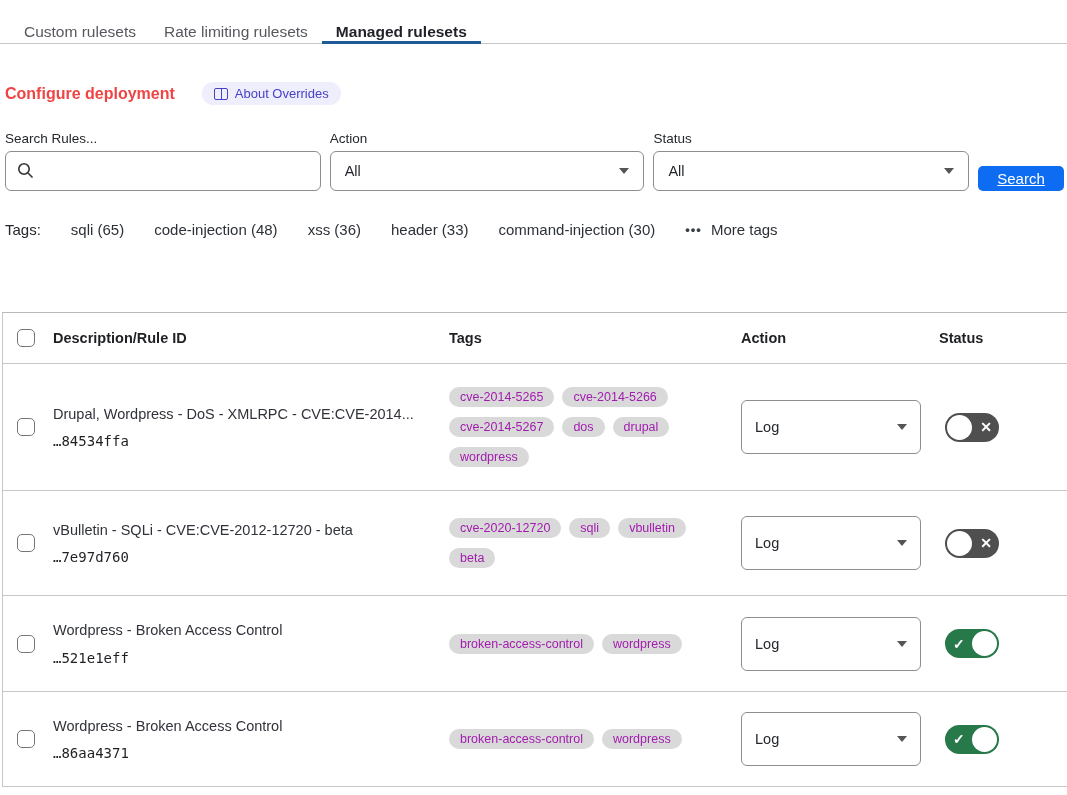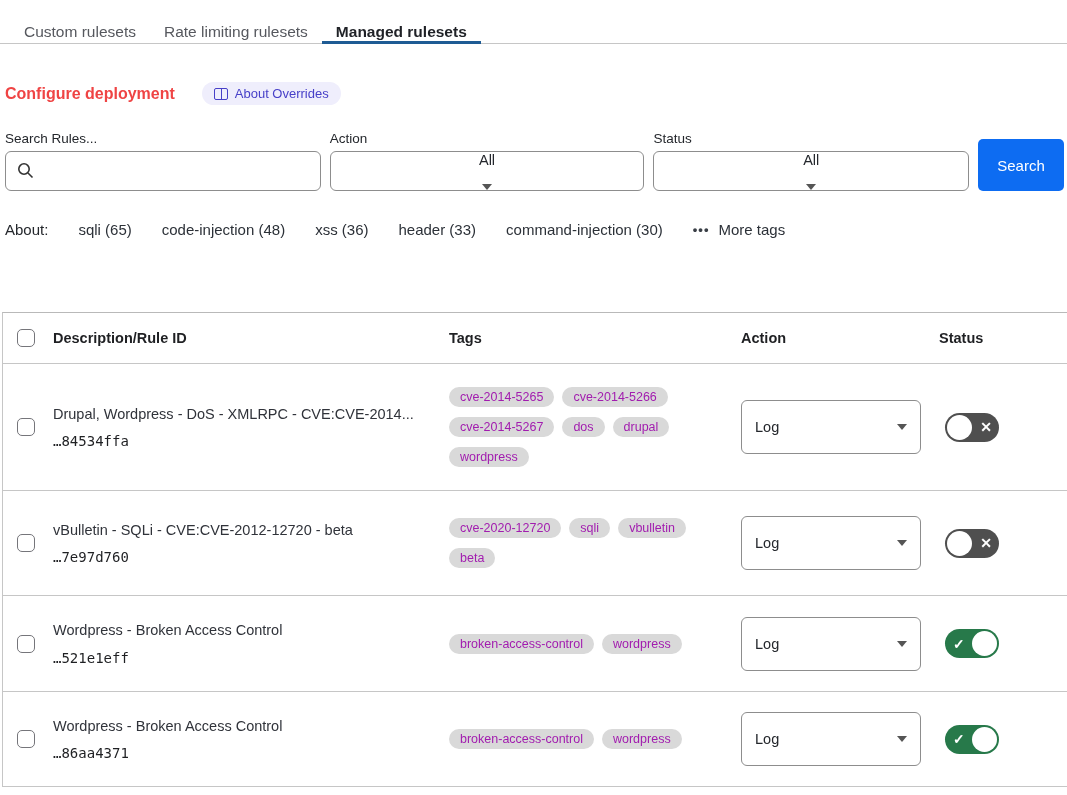--- a/index.html
+++ b/index.html
@@ -39,26 +39,26 @@
   .fcol{display:flex;flex-direction:column;}
   .fcol .flabel{font-size:13.5px;color:#24272c;margin-bottom:5px;}
   .w1{width:316px}.w2{width:315px}.w3{width:316px}
   .search-box{position:relative;height:40px;}
   .search-box input{width:100%;height:40px;border:1px solid var(--border-ctrl);
     border-radius:6px;padding:0 10px 0 36px;font-size:14.5px;outline:none;
     font-family:"Liberation Sans",sans-serif;}
   .mag{position:absolute;left:12px;top:11px;width:17px;height:17px;}
   .selectbox{height:40px;border:1px solid var(--border-ctrl);border-radius:6px;
     display:flex;align-items:center;justify-content:space-between;
-    padding:0 14px;font-size:14.5px;color:#24272c;cursor:pointer;background:#fff;flex-direction:column;}
+    padding:0 14px;font-size:14.5px;color:#24272c;cursor:pointer;background:#fff;}
   .caret{width:0;height:0;border-left:5px solid transparent;border-right:5px solid transparent;
     border-top:6px solid #555;}
-  .search-btn{align-self:flex-end;width:86px;height:52px;background:var(--accent);
+  .search-btn{align-self:flex-end;width:86px;height:25px;background:var(--accent);
     color:#fff;border:none;border-radius:5px;font-size:15px;cursor:pointer;
-    margin-left:auto;font-family:"Liberation Sans",sans-serif;}
+    margin-left:auto;font-family:"Liberation Sans",sans-serif;text-decoration:underline;}
   
   .tagsbar{display:flex;align-items:center;margin:30px 0 0 5px;font-size:15px;gap:30px;}
   .tagsbar .tlabel{color:#24272c;}
   .tagsbar a{color:#2c3138;text-decoration:none;cursor:pointer;white-space:nowrap;}
   .more-tags{display:flex;align-items:center;gap:9px;cursor:pointer;color:#2c3138;}
   .dots{font-size:13px;letter-spacing:1px;font-weight:700;color:#3a3f46;}
   
   .table{margin-top:74px;border-top:1px solid #b9b9b9;border-left:1px solid var(--border-light);
     margin-left:2px;}
   .trow{display:grid;grid-template-columns:50px 396px 292px 198px 1fr;
@@ -121,21 +121,21 @@
     <div class="flabel">Status</div>
     <div class="selectbox">
       <span>All</span>
       <span class="caret"></span>
     </div>
   </div>
   <button class="search-btn">Search</button>
 </div>
 
 <div class="tagsbar">
-  <span class="tlabel">About:</span>
+  <span class="tlabel">Tags:</span>
   <span style="display:flex;gap:30px;" id="tag-links">
       <a>sqli (65)</a>
       <a>code-injection (48)</a>
       <a>xss (36)</a>
       <a>header (33)</a>
       <a>command-injection (30)</a>
     </span>
   <span class="more-tags">
     <span class="dots">•••</span>
     <span>More tags</span>

